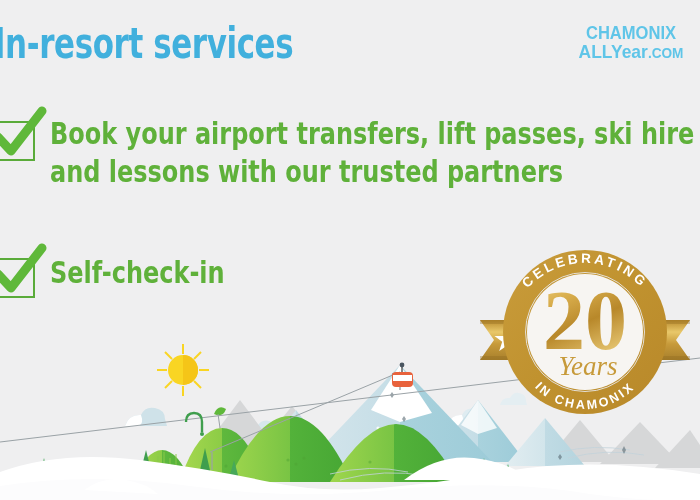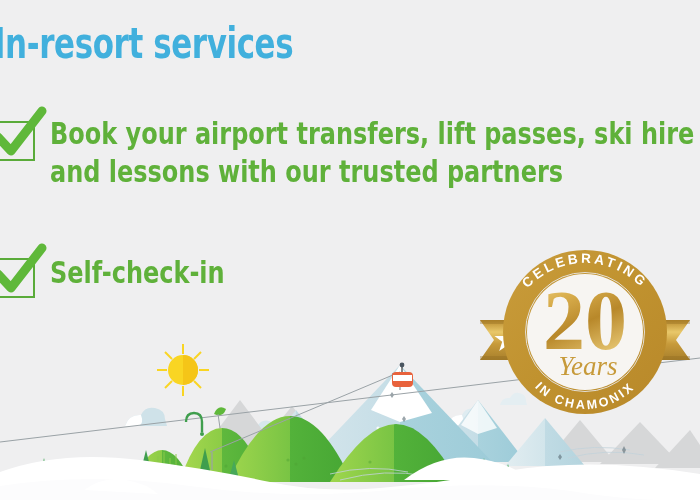--- a/index.html
+++ b/index.html
@@ -271,20 +271,26 @@
         <path d="M0 170 L0 142 q60-22 140-12 q70 9 130 22 q50 11 110 6 q60-5 120-16 q90-16 200 2 L700 170 Z" fill="#ffffff"></path>
         <path d="M0 170 L0 156 q90-14 190 0 q100 14 200 4 q110-11 200 4 q60 8 110 6 L700 170 Z" fill="#fcfcfd"></path>
         <path d="M404 150 q34-26 70-22 q36 4 56 22 z" fill="#ffffff"></path>
         <path d="M84 160 q20-14 42-10 q22 4 32 14 z" fill="#ffffff"></path>
       </g>
     </svg>
   </div>
 
   <div id="page-title">In-resort services</div>
 
+  <div id="logo">
+    <div class="logo-line" id="logo-l1">CHAMONIX</div>
+    <div class="logo-line" id="logo-l2">
+      <span>ALL</span><span>Year</span><span class="sm">.COM</span>
+    </div>
+  </div>
 
   <div class="bullet" id="bullet-1">
     <div class="check-box">
       <div class="frame"></div>
       <svg viewBox="0 0 52 54" xmlns="http://www.w3.org/2000/svg">
         <path d="M6 28 L19 42 L50 2" fill="none" stroke="#5fb83a" stroke-width="9" stroke-linecap="round" stroke-linejoin="round"></path>
       </svg>
     </div>
     <div class="bullet-text"><span style="display:block">Book your airport transfers, lift passes, ski hire</span><span style="display:block">and lessons with our trusted partners</span></div>
   </div>

